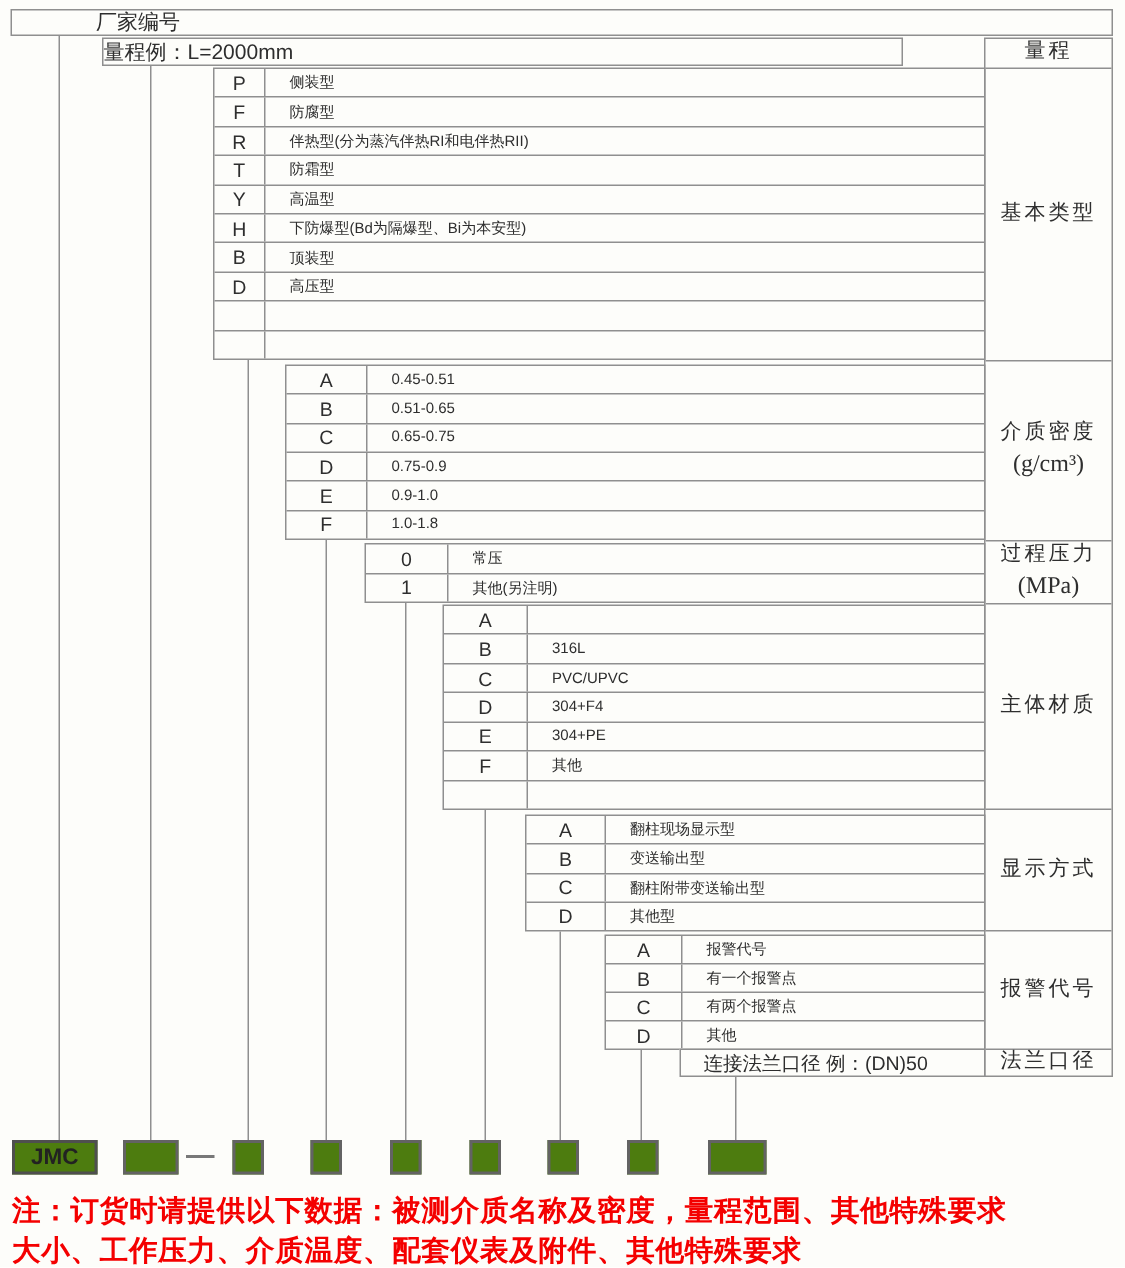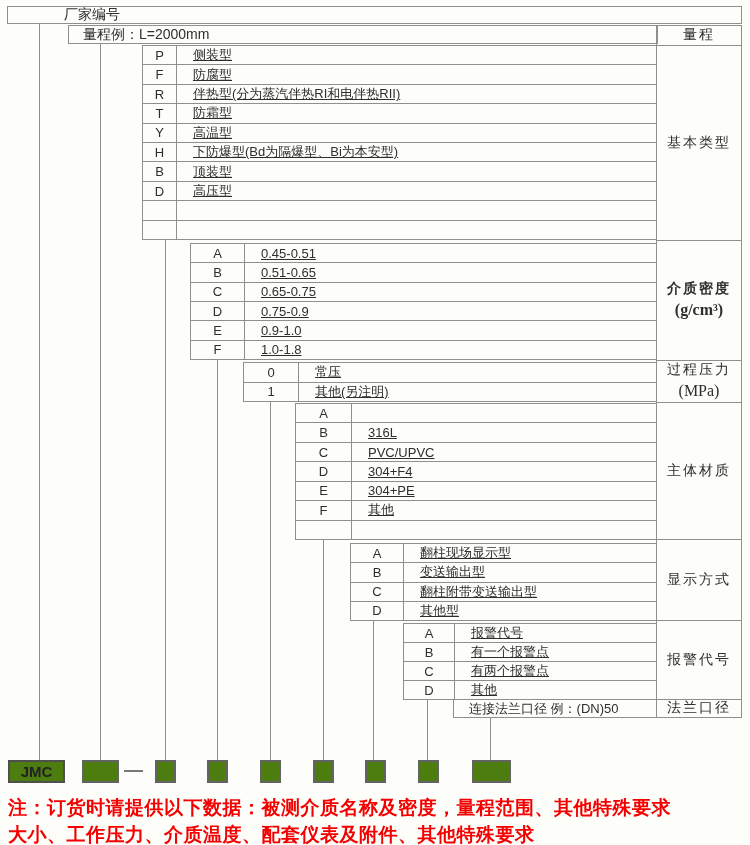--- a/index.html
+++ b/index.html
@@ -8,22 +8,22 @@
     font-family:"Liberation Sans",sans-serif;color:#2e2e2e;overflow:hidden;
   }
   .abs{position:absolute;box-sizing:border-box;}
   .tbox{border:1px solid #8f8f8f;background:#fdfdfa;}
   .hdr-text{display:flex;align-items:center;font-size:14px;}
   .group{display:flex;flex-direction:column;}
   .grow{display:flex;flex:1;border-top:1px solid #8f8f8f;min-height:0;}
   .grow:first-child{border-top:none;}
   .code-cell{display:flex;align-items:center;justify-content:center;
     border-right:1px solid #8f8f8f;font-size:13px;}
-  .desc-cell{flex:1;display:flex;align-items:center;padding-left:16px;font-size:13px;
-    white-space:nowrap;overflow:hidden;text-decoration:underline;}
+  .desc-cell{flex:1;display:flex;align-items:center;padding-left:16px;font-size:10px;
+    white-space:nowrap;overflow:hidden;}
   .side-col{display:flex;flex-direction:column;border:1px solid #8f8f8f;}
   .side-cell{display:flex;flex-direction:column;align-items:center;justify-content:center;
     border-top:1px solid #8f8f8f;font-family:"Liberation Serif",serif;font-size:14px;
     letter-spacing:2px;line-height:1.35;box-sizing:border-box;}
   .side-cell:first-child{border-top:none;}
   .side-sub{letter-spacing:0;font-size:16px;}
   .vline{position:absolute;width:1px;background:#8f8f8f;}
   .mbox{position:absolute;box-sizing:border-box;border:2px solid #636363;background:#4d7c0f;}
   .jmc{display:flex;align-items:center;justify-content:center;
     font-size:15px;font-weight:bold;color:#222;border-color:#4f4f4f;}
@@ -33,21 +33,21 @@
 </style>
 </head>
 <body>
 
 <div class="canvas">
 
   <div class="abs tbox hdr-text" style="left:7px;top:6px;width:735px;height:18px;padding-left:56px;">
     <span>厂家编号</span>
   </div>
 
-  <div class="abs tbox hdr-text" style="left:68px;top:25px;width:590px;height:19px;padding-left:14px;">
+  <div class="abs tbox hdr-text" style="left:68px;top:25px;width:534px;height:19px;">
     <span>量程例：L=2000mm</span>
   </div>
 
   <div id="groups-host">
       <div class="abs tbox group" style="left: 142px; top: 45px; width: 515px; height: 195px;">
         <div class="grow">
           <div class="code-cell" style="width: 33px;">P</div>
           <div class="desc-cell">侧装型</div>
         </div>
         <div class="grow">
@@ -194,21 +194,21 @@
     <span>连接法兰口径 例：(DN)50</span>
   </div>
 
   <div class="abs side-col" style="left:656px;top:25px;width:86px;height:693px;" id="side-col">
       <div class="side-cell" style="height: 19px;">
         <div>量程</div>
       </div>
       <div class="side-cell" style="height: 196px;">
         <div>基本类型</div>
       </div>
-      <div class="side-cell" style="height: 120px; font-weight: bold;">
+      <div class="side-cell" style="height: 120px;">
         <div>介质密度</div>
         <div class="side-sub">(g/cm³)</div>
       </div>
       <div class="side-cell" style="height: 42px;">
         <div>过程压力</div>
         <div class="side-sub">(MPa)</div>
       </div>
       <div class="side-cell" style="height: 138px;">
         <div>主体材质</div>
       </div>

